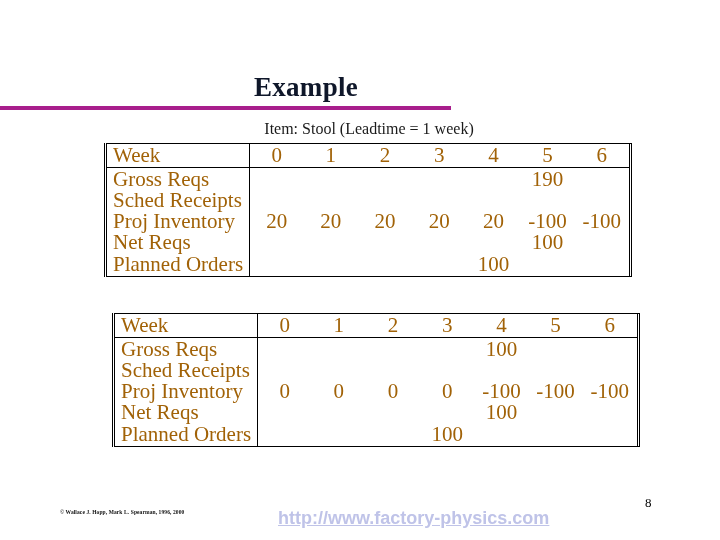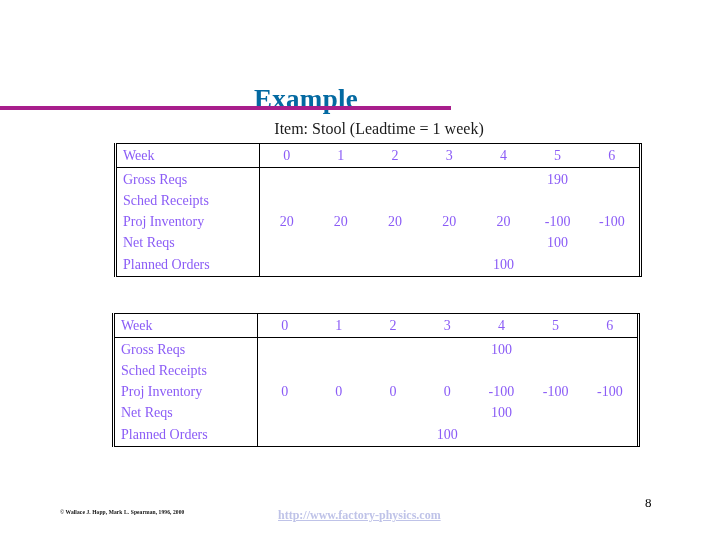--- a/index.html
+++ b/index.html
@@ -12,44 +12,44 @@
     background: #ffffff;
     font-family: "Liberation Serif", serif;
     position: relative;
     overflow: hidden;
   }
 
   
   #slide-title {
     position: absolute;
     left: 0;
-    top: 84px;
+    top: 72px;
     width: 612px;
     text-align: center;
     font-family: "Liberation Serif", serif;
     font-weight: bold;
     font-size: 27px;
-    color: #0369a1;
+    color: #0f172a;
     letter-spacing: 0.3px;
   }
 
   #title-rule {
     position: absolute;
     left: 0;
     top: 106px;
     width: 451px;
     height: 4px;
     background: #A81E8C;
   }
 
   
   .mrp-block {
     position: absolute;
   }
-  #mrp-block-stool { left: 114px; top: 120px; width: 530px; }
+  #mrp-block-stool { left: 104px; top: 120px; width: 530px; }
   #mrp-block-base  { left: 104px; top: 313px; width: 530px; }
 
   .mrp-caption {
     text-align: center;
     font-family: "Liberation Serif", serif;
     font-size: 16px;
     color: #1a1a1a;
     margin-bottom: 5px;
     white-space: nowrap;
   }
@@ -62,22 +62,22 @@
     box-sizing: border-box;
     background: #fff;
   }
   #mrp-block-stool .mrp-frame { width: 528px; }
   #mrp-block-base  .mrp-frame { width: 528px; margin-left: 8px; }
 
   table.mrp {
     border-collapse: collapse;
     width: 100%;
     font-family: "Liberation Serif", serif;
-    font-size: 14px;
-    color: #8b5cf6;
+    font-size: 21px;
+    color: #a16207;
     table-layout: fixed;
   }
   table.mrp td {
     padding: 0;
     height: 21px;
     line-height: 21px;
     text-align: center;
     vertical-align: middle;
     white-space: nowrap;
   }
@@ -104,23 +104,23 @@
     font-size: 5.5px;
     font-weight: bold;
     color: #111;
     letter-spacing: 0.1px;
     white-space: nowrap;
   }
   #footer-url {
     position: absolute;
     left: 278px;
     top: 508px;
-    font-family: Liberation Serif, serif;
+    font-family: Liberation Sans, sans-serif;
     font-weight: bold;
-    font-size: 12px;
+    font-size: 18px;
     color: #BFC3E8;
     text-decoration: underline;
     white-space: nowrap;
   }
   #page-number {
     position: absolute;
     left: 645px;
     top: 495px;
     font-family: "Liberation Serif", serif;
     font-size: 13px;

